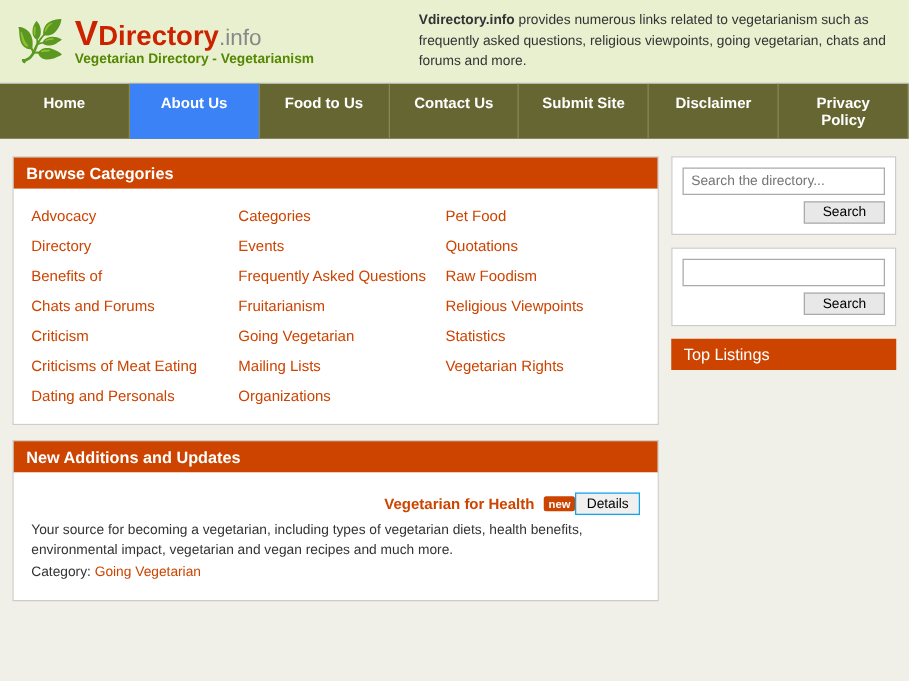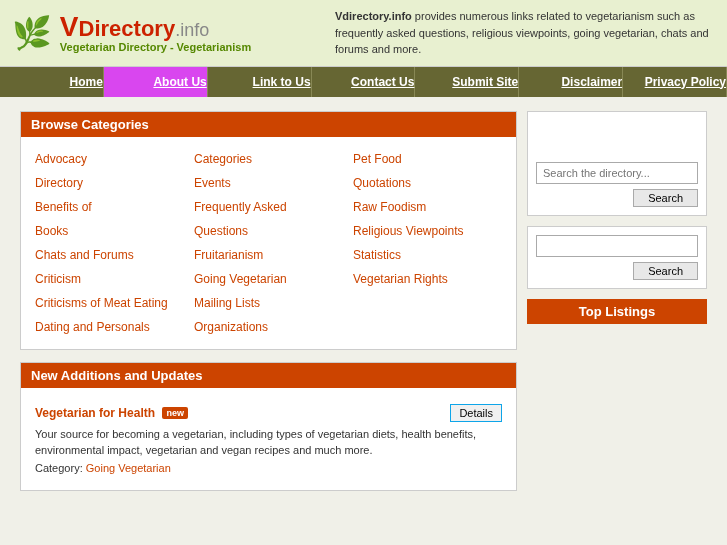--- a/index.html
+++ b/index.html
@@ -11,53 +11,53 @@
     #logo-text { display: flex; flex-direction: column; }
     #logo-main { font-size: 26px; font-weight: bold; color: #cc2200; line-height: 1; }
     #logo-main span.dot-info { color: #666; font-size: 18px; }
     #logo-sub { font-size: 11px; color: #558800; font-weight: bold; }
     #logo-icon { font-size: 32px; }
     #header-desc { font-size: 11px; color: #333; max-width: 380px; line-height: 1.5; }
     #header-desc strong { font-weight: bold; }
 
     
     #nav { background: #666633; display: flex; }
-    .nav-item { flex: 1; text-align: right; padding: 8px 0; color: #fff; font-size: 12px; font-weight: bold; cursor: pointer; border-right: 1px solid #888855; text-decoration: underline; }
-    .nav-item.active { background: #d946ef; }
+    .nav-item { flex: 1; text-align: center; padding: 8px 16px; color: #fff; font-size: 12px; font-weight: bold; cursor: pointer; border-right: 1px solid #888855; }
+    .nav-item.active { background: #3b82f6; }
 
     
-    #main { display: flex; gap: 10px; padding: 14px 20px; }
+    #main { display: flex; gap: 10px; padding: 14px 10px; }
     #left-col { flex: 1; }
     #right-col { width: 180px; flex-shrink: 0; }
 
     
     .section-box { border: 1px solid #ccc; margin-bottom: 12px; }
     .section-header { background: #cc4400; color: #fff; font-weight: bold; font-size: 13px; padding: 5px 10px; }
     .section-body { background: #fff; padding: 10px 14px; }
 
     .categories-grid { display: grid; grid-template-columns: 1fr 1fr 1fr; gap: 2px 10px; }
     .cat-link { color: #cc4400; text-decoration: none; font-size: 12px; line-height: 2; display: block; }
 
     
     .addition-item { padding: 6px 0; }
     .addition-title { color: #cc4400; font-weight: bold; font-size: 12px; text-decoration: none; }
     .new-badge { background: #cc4400; color: #fff; font-size: 9px; font-weight: bold; padding: 1px 4px; border-radius: 2px; margin-left: 4px; vertical-align: middle; }
-    .addition-header { display: flex; justify-content: space-between; align-items: center; }
+    .addition-header { display: flex; justify-content: flex-end; align-items: center; }
     .details-btn { border: 1px solid #0ea5e9; background: #f0f0f0; font-size: 11px; padding: 2px 8px; cursor: pointer; }
     .addition-desc { font-size: 11px; color: #333; line-height: 1.5; margin-top: 4px; }
     .addition-category { font-size: 11px; color: #333; margin-top: 3px; }
     .addition-category a { color: #cc4400; text-decoration: none; }
 
     
     .search-box { background: #fff; border: 1px solid #ccc; padding: 8px; margin-bottom: 10px; }
-    .search-input { width: 100%; border: 1px solid #aaa; padding: 4px 6px; font-size: 11px; margin-bottom: 5px; color: #999; margin-top: 42px; }
+    .search-input { width: 100%; border: 1px solid #aaa; padding: 4px 6px; font-size: 11px; margin-bottom: 5px; color: #999; }
     .search-input-plain { width: 100%; border: 1px solid #aaa; padding: 4px 6px; font-size: 11px; margin-bottom: 5px; }
     .search-btn { border: 1px solid #aaa; background: #e8e8e8; font-size: 11px; padding: 2px 14px; cursor: pointer; display: block; margin-left: auto; }
 
-    .top-listings-header { background: #cc4400; color: #fff; font-weight: bold; font-size: 13px; padding: 5px 10px; text-align: center; }
+    .top-listings-header { background: #cc4400; color: #fff; font-weight: normal; font-size: 13px; padding: 5px 10px; }
   </style>
 </head>
 <body>
 
 <div id="header">
   <div id="logo-area">
     <div id="logo-icon">🌿</div>
     <div id="logo-text">
       <div id="logo-main">
         <span style="color:#cc2200; font-size:28px; font-weight:bold;">V</span><span style="color:#cc2200; font-size:22px; font-weight:bold;text-align:right;">Directory</span><span class="dot-info" style="color:#888; font-size:18px; font-weight:normal;">.info</span>
@@ -66,41 +66,40 @@
     </div>
   </div>
   <div id="header-desc">
     <strong>Vdirectory.info</strong><span> provides numerous links related to vegetarianism such as frequently asked questions, religious viewpoints, going vegetarian, chats and forums and more.</span>
   </div>
 </div>
 
 <div id="nav">
   <div class="nav-item">Home</div>
   <div class="nav-item active">About Us</div>
-  <div class="nav-item">Link to Us</div>
+  <div class="nav-item">Food to Us</div>
   <div class="nav-item">Contact Us</div>
   <div class="nav-item">Submit Site</div>
   <div class="nav-item">Disclaimer</div>
   <div class="nav-item">Privacy Policy</div>
 </div>
 
 <div id="main">
 
   <div id="left-col">
 
     <div class="section-box">
       <div class="section-header">Browse Categories</div>
       <div class="section-body">
         <div class="categories-grid">
 
           <div>
             <a class="cat-link">Advocacy</a>
             <a class="cat-link">Directory</a>
             <a class="cat-link">Benefits of</a>
-            <a class="cat-link">Books</a>
             <a class="cat-link">Chats and Forums</a>
             <a class="cat-link">Criticism</a>
             <a class="cat-link">Criticisms of Meat Eating</a>
             <a class="cat-link">Dating and Personals</a>
           </div>
 
           <div>
             <a class="cat-link">Categories</a>
             <a class="cat-link">Events</a>
             <a class="cat-link">Frequently Asked Questions</a>

